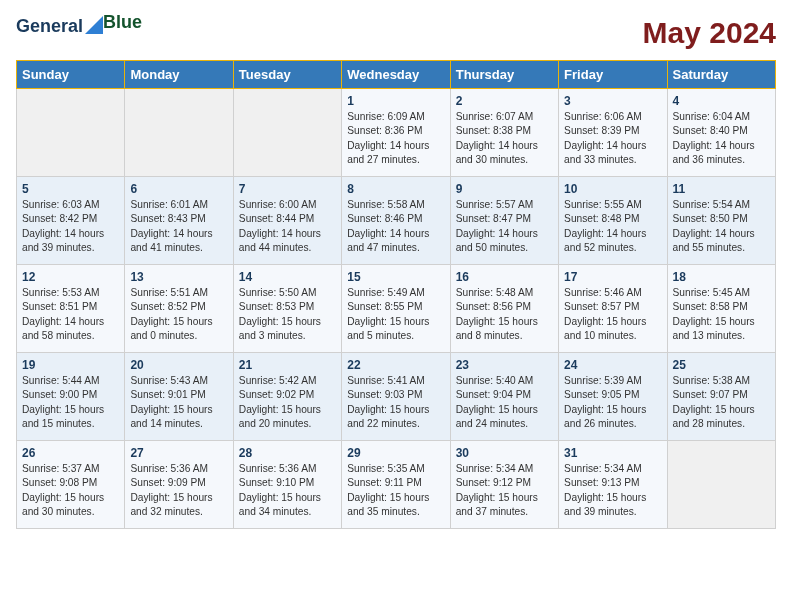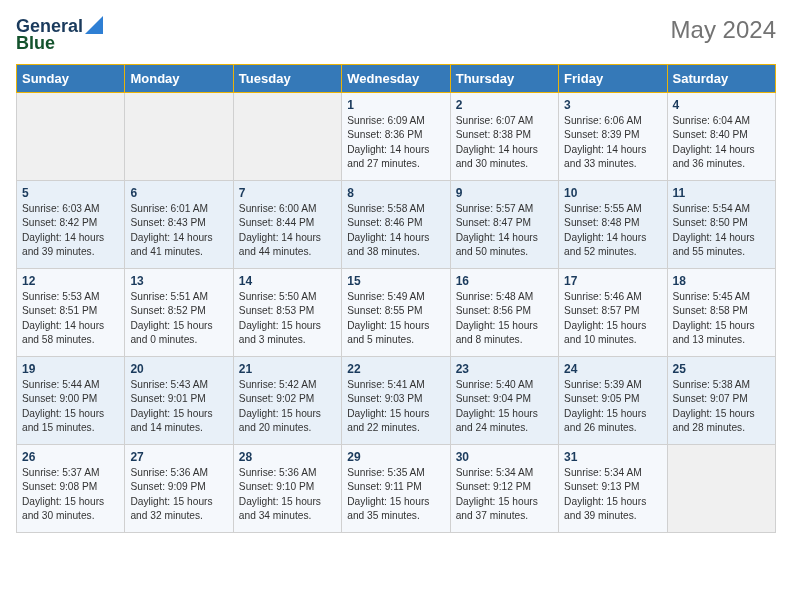--- a/index.html
+++ b/index.html
@@ -11,35 +11,35 @@
       padding: 16px;
     }
     .header-area {
       display: flex;
       justify-content: space-between;
       align-items: flex-start;
       margin-bottom: 10px;
     }
     .logo {
       display: flex;
-      flex-direction: column;
+      flex-direction: row;
       align-items: flex-start;
       text-align: center;
     }
     .logo-line1 {
       display: flex;
       align-items: center;
     }
     .title-area {
       text-align: right;
     }
     .month-title {
-      font-size: 24px;
-      font-weight: normal;
-      color: #737373;
+      font-size: 30px;
+      font-weight: bold;
+      color: #7f1d1d;
     }
     .location-title {
       font-size: 14px;
       color: #333;
     }
     table {
       width: 100%;
       border-collapse: collapse;
       table-layout: fixed;
     }
@@ -166,21 +166,21 @@
           <div class="cell-content">Sunrise: 6:00 AM</div>
           <div class="cell-content">Sunset: 8:44 PM</div>
           <div class="cell-content">Daylight: 14 hours</div>
           <div class="cell-content">and 44 minutes.</div>
         </td>
         <td>
           <span class="day-num">8</span>
           <div class="cell-content">Sunrise: 5:58 AM</div>
           <div class="cell-content">Sunset: 8:46 PM</div>
           <div class="cell-content">Daylight: 14 hours</div>
-          <div class="cell-content">and 38 minutes.</div>
+          <div class="cell-content">and 47 minutes.</div>
         </td>
         <td>
           <span class="day-num">9</span>
           <div class="cell-content">Sunrise: 5:57 AM</div>
           <div class="cell-content">Sunset: 8:47 PM</div>
           <div class="cell-content">Daylight: 14 hours</div>
           <div class="cell-content">and 50 minutes.</div>
         </td>
         <td>
           <span class="day-num">10</span>

